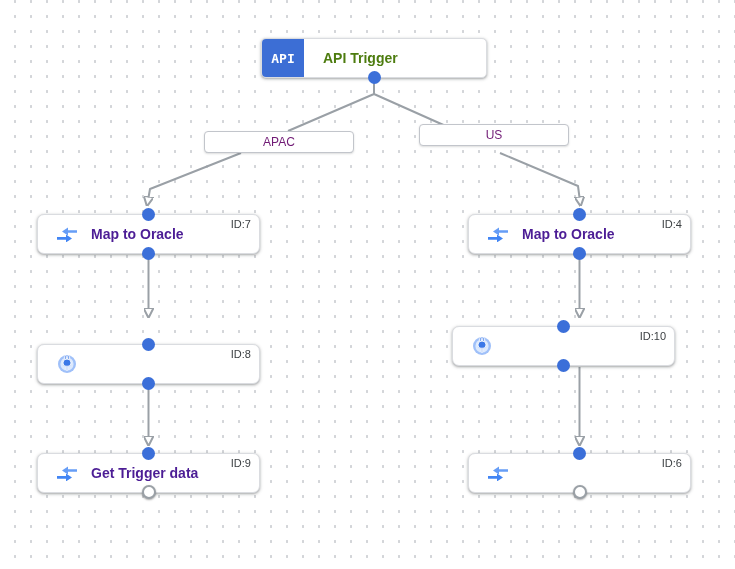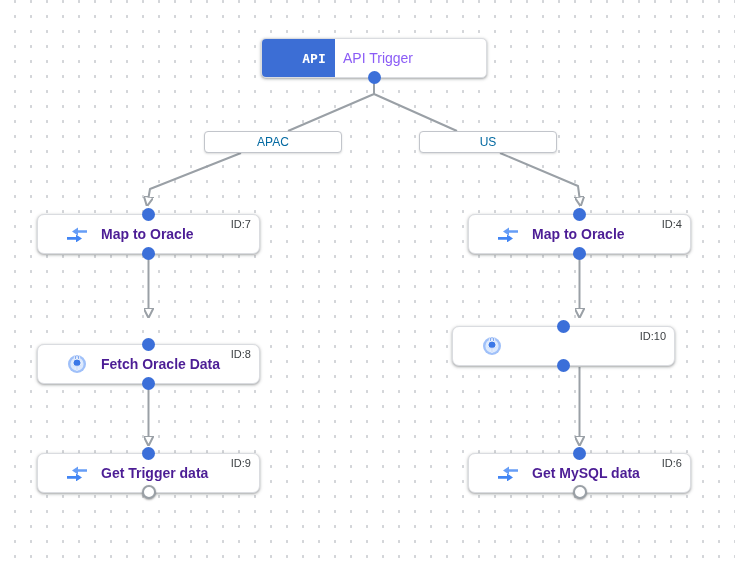--- a/index.html
+++ b/index.html
@@ -11,21 +11,21 @@
     background-size:16px 15px;
     background-position:7px 9px;
   }
   svg.edges{position:absolute;left:0;top:0;z-index:1;}
   svg.edges path{stroke:#9aa0a6;stroke-width:2;fill:none;stroke-linejoin:round;}
 
   .node{
     position:absolute;z-index:2;width:223px;height:40px;box-sizing:border-box;
     background:#fff;border:1px solid #dadce0;border-radius:7px;
     box-shadow:0 1px 2px rgba(60,64,67,.30), 0 1px 3px 1px rgba(60,64,67,.15);
-    display:flex;align-items:center;padding-left:28px;cursor:pointer;
+    display:flex;align-items:center;padding-left:18px;cursor:pointer;
   }
   .node-label{font-size:14px;font-weight:700;color:#4c1d95;margin-left:13px;white-space:nowrap;}
   .node-id{position:absolute;top:3px;right:8px;font-size:11px;font-weight:400;color:#3c4043;}
   .icon{display:inline-flex;align-items:center;justify-content:center;width:22px;height:20px;flex:0 0 auto;}
 
   .dot{position:absolute;left:50%;width:13px;height:13px;margin-left:-6.5px;border-radius:50%;
        background:#3b6fd9;z-index:3;cursor:pointer;}
   .dot-top{top:-7px;}
   .dot-bottom{bottom:-7px;}
   .dot-end{width:10px;height:10px;margin-left:-7px;background:#fff;border:2px solid #9aa0a6;
@@ -33,30 +33,30 @@
 
   .trigger{
     position:absolute;left:261px;top:38px;width:226px;height:40px;box-sizing:border-box;z-index:2;
     background:#fff;border:1px solid #dadce0;border-radius:5px;
     box-shadow:0 1px 2px rgba(60,64,67,.30), 0 1px 3px 1px rgba(60,64,67,.15);
     display:flex;align-items:center;cursor:pointer;
   }
   .trigger-badge{
     width:42px;height:100%;background:#3c6ed5;border-radius:4px 0 0 4px;
     display:flex;align-items:center;justify-content:center;
-    color:#fff;font-family:"DejaVu Sans Mono", monospace;font-weight:700;font-size:13px;padding-left:31px;
+    color:#fff;font-family:"DejaVu Sans Mono", monospace;font-weight:700;font-size:13px;
   }
-  .trigger-label{font-size:14px;font-weight:400;color:#8b5cf6;margin-left:8px;}
+  .trigger-label{font-size:14px;font-weight:700;color:#4d7c0f;margin-left:19px;}
 
   .edge-label{
-    position:absolute;z-index:2;width:138px;height:22px;box-sizing:border-box;
+    position:absolute;z-index:2;width:150px;height:22px;box-sizing:border-box;
     background:#fff;border:1px solid #c2c5cb;border-radius:4px;
     box-shadow:0 1px 2px rgba(60,64,67,.18);
     display:flex;align-items:center;justify-content:center;
-    font-size:12px;color:#0369a1;cursor:pointer;
+    font-size:12px;color:#701a75;cursor:pointer;
   }
 </style>
 </head>
 <body>
 
 <svg class="edges" width="735" height="569">
   <defs>
     <marker id="arw" viewBox="0 0 10 10" refX="1" refY="5" markerWidth="5" markerHeight="5" orient="auto">
       <path d="M0 0 L10 5 L0 10 z" fill="#9aa0a6" stroke="none"></path>
     </marker>
@@ -73,21 +73,21 @@
 
 <div class="trigger">
   <span class="trigger-badge">API</span>
   <span class="trigger-label">API Trigger</span>
   <span class="dot dot-bottom"></span>
 </div>
 
 <div class="edge-label" style="left:204px;top:131px">
   <span>APAC</span>
 </div>
-<div class="edge-label" style="left:419px;top:131px">
+<div class="edge-label" style="left:419px;top:124px">
   <span>US</span>
 </div>
 
 <div class="node" style="left:37px;top:214px">
   <span class="node-id">ID:7</span>
   <span class="icon">
     <svg width="22" height="16" viewBox="0 0 22 16">
       <path d="M1 11 h9 v-2.6 l6 4 -6 4 V13.8 H1 z" fill="#4285f4"></path>
       <path d="M21 4.2 h-9 v-2.6 l-6 4 6 4 V6.8 h9 z" fill="#669df6"></path>
     </svg>
@@ -104,21 +104,20 @@
       <circle cx="10" cy="10" r="9" fill="#9fc0f9"></circle>
       <circle cx="10" cy="10" r="6.6" fill="#dce9fd"></circle>
       <g fill="#3b78e7" stroke="#ffffff" stroke-width="0.9">
         <rect x="7.4" y="1.6" width="1.7" height="4.6" rx="0.8"></rect>
         <rect x="10.9" y="1.6" width="1.7" height="4.6" rx="0.8"></rect>
         <rect x="6.1" y="5.2" width="7.8" height="7.2" rx="3.2"></rect>
         <rect x="9.3" y="12" width="1.4" height="4.6" rx="0.6"></rect>
       </g>
     </svg>
   </span>
-  <span class="node-label">Fetch Oracle Data</span>
   <span class="dot dot-top"></span>
   <span class="dot dot-bottom"></span>
 </div>
 
 <div class="node" style="left:37px;top:453px">
   <span class="node-id">ID:9</span>
   <span class="icon">
     <svg width="22" height="16" viewBox="0 0 22 16">
       <path d="M1 11 h9 v-2.6 l6 4 -6 4 V13.8 H1 z" fill="#4285f4"></path>
       <path d="M21 4.2 h-9 v-2.6 l-6 4 6 4 V6.8 h9 z" fill="#669df6"></path>
@@ -161,16 +160,15 @@
 </div>
 
 <div class="node" style="left:468px;top:453px">
   <span class="node-id">ID:6</span>
   <span class="icon">
     <svg width="22" height="16" viewBox="0 0 22 16">
       <path d="M1 11 h9 v-2.6 l6 4 -6 4 V13.8 H1 z" fill="#4285f4"></path>
       <path d="M21 4.2 h-9 v-2.6 l-6 4 6 4 V6.8 h9 z" fill="#669df6"></path>
     </svg>
   </span>
-  <span class="node-label">Get MySQL data</span>
   <span class="dot dot-top"></span>
   <span class="dot dot-bottom dot-end"></span>
 </div>
 
 </body></html>

